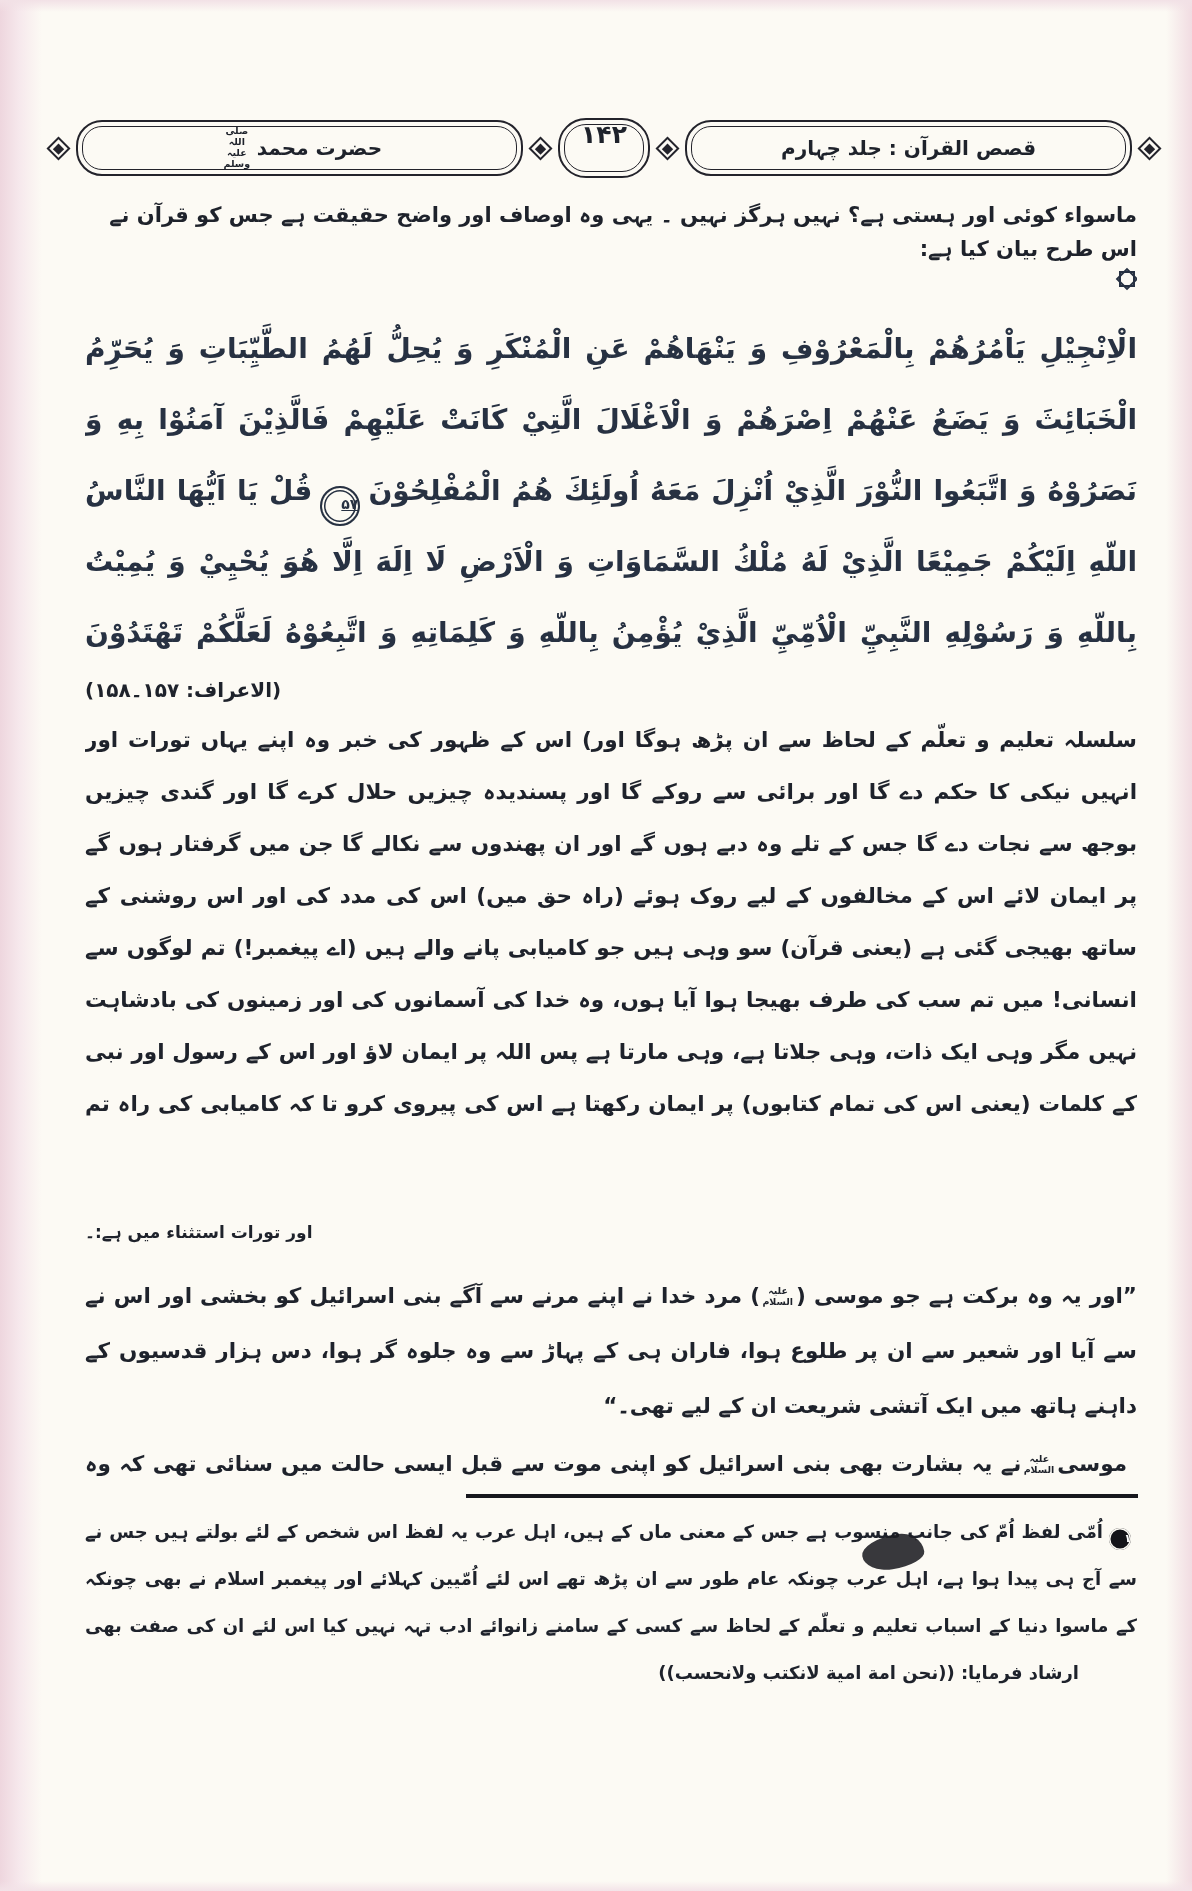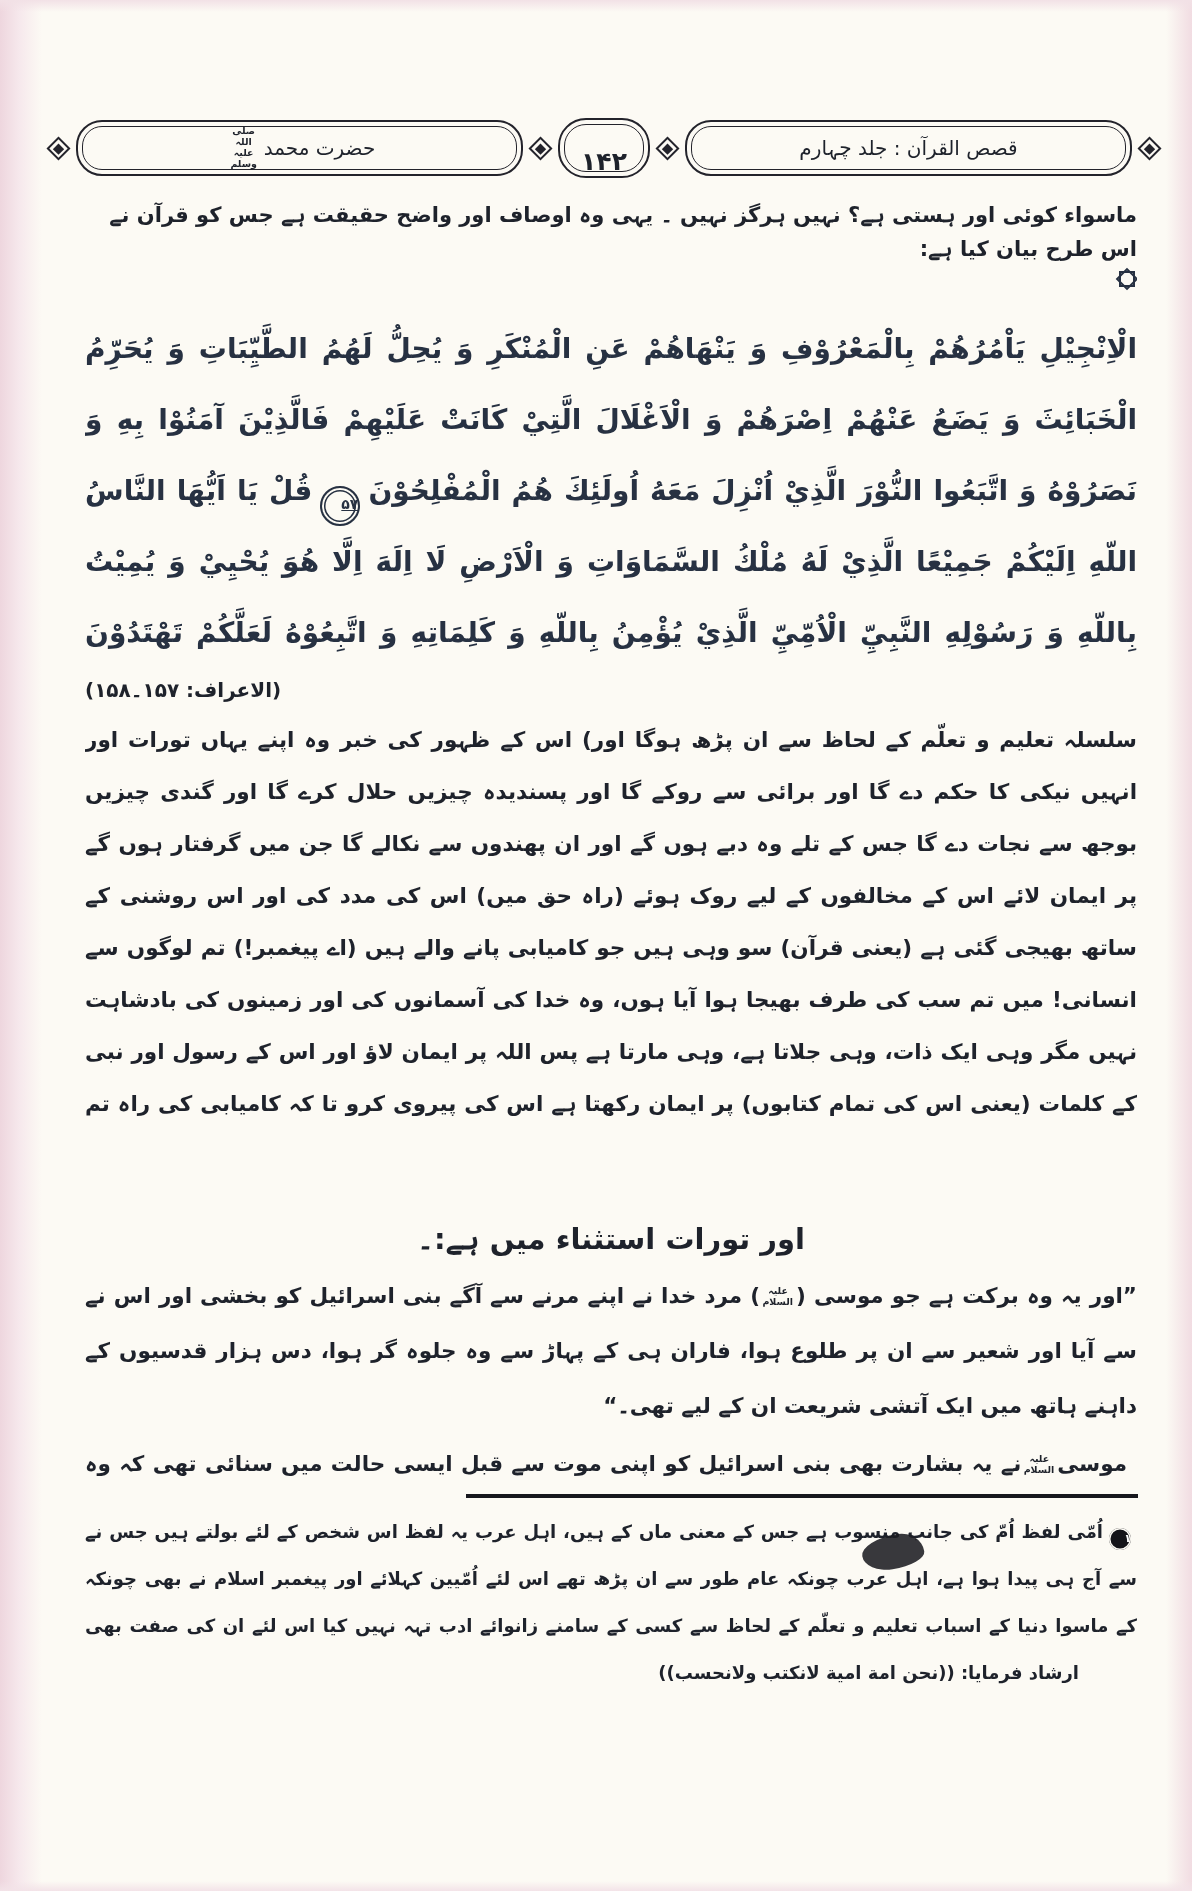--- a/index.html
+++ b/index.html
@@ -16,23 +16,23 @@
   .edge-right{right:0;top:0;bottom:0;width:26px;background:linear-gradient(270deg,#f1dce2 0%,rgba(252,250,244,0) 100%);}
   .edge-top{top:0;left:0;right:0;height:12px;background:linear-gradient(180deg,#f2e1e6 0%,rgba(252,250,244,0) 100%);}
   .edge-bottom{bottom:0;left:0;right:0;height:10px;background:linear-gradient(0deg,#f3e3e8 0%,rgba(252,250,244,0) 100%);}
 
   
   .header{position:absolute;top:116px;left:50px;right:34px;height:64px;
     direction:rtl;display:flex;align-items:center;gap:9px;}
   .cartouche{position:relative;height:52px;flex:1;border:2.5px solid #23232b;border-radius:26px;
     display:flex;align-items:center;justify-content:center;background:#fcfaf4;}
   .cartouche::before{content:"";position:absolute;inset:4px;border:1.6px solid #23232b;border-radius:20px;}
-  .c-text{position:relative;font-weight:normal;font-size:20px;white-space:nowrap;}
+  .c-text{position:relative;font-weight:bold;font-size:20px;white-space:nowrap;}
   .pill{position:relative;width:88px;height:56px;flex:none;border:2.5px solid #23232b;border-radius:28px;
-    display:flex;align-items:flex-end;justify-content:center;background:#fcfaf4;}
+    display:flex;align-items:flex-start;justify-content:center;background:#fcfaf4;}
   .pill::before{content:"";position:absolute;inset:4px;border:1.6px solid #23232b;border-radius:22px;}
   .pill span{position:relative;font-weight:bold;font-size:25px;}
   .dia{width:13px;height:13px;flex:none;border:2px solid #23232b;transform:rotate(45deg);position:relative;}
   .dia::after{content:"";position:absolute;inset:2.5px;background:#23232b;}
 
   
   .hon{display:inline-block;width:34px;font-size:9.5px;line-height:1.15;text-align:center;
     vertical-align:middle;margin:8px 3px;font-weight:bold;}
   .hon-sm{width:30px;}
 
@@ -58,21 +58,21 @@
   .t-line{direction:rtl;font-size:21.5px;font-weight:bold;height:52px;line-height:52px;
     text-align:justify;text-align-last:justify;overflow:hidden;}
   .t-end{text-align-last:right;}
   .translation{position:absolute;top:714px;left:85px;width:1052px;}
   .fn-flower{display:inline-block;width:22px;height:22px;border-radius:50%;background:#141419;
     color:#fff;font-size:11px;line-height:22px;text-align:center;vertical-align:-4px;margin:0 6px;
     box-shadow:0 0 0 1.5px #fcfaf4 inset;}
   .fn-flower span{color:#fff;}
 
   .torat-heading{position:absolute;top:1222px;left:85px;width:1052px;direction:rtl;
-    font-size:29px;font-weight:bold;text-align:center;}
+    font-size:17px;font-weight:bold;text-align:left;}
   .torat-quote{position:absolute;top:1268px;left:85px;width:1052px;}
   .torat-quote .t-line{height:55px;line-height:55px;}
   .musa{position:absolute;top:1438px;left:85px;width:1052px;padding-right:10px;box-sizing:border-box;}
 
   
   .fn-sep{position:absolute;top:1494px;left:466px;width:672px;height:3.5px;background:#17171d;}
   .footnote{position:absolute;top:1508px;left:85px;width:1052px;}
   .f-line{direction:rtl;font-size:18px;font-weight:bold;height:47px;line-height:47px;
     text-align:justify;text-align-last:justify;overflow:hidden;}
   .f-last{text-align-last:right;padding-left:0;padding-right:58px;box-sizing:border-box;}

